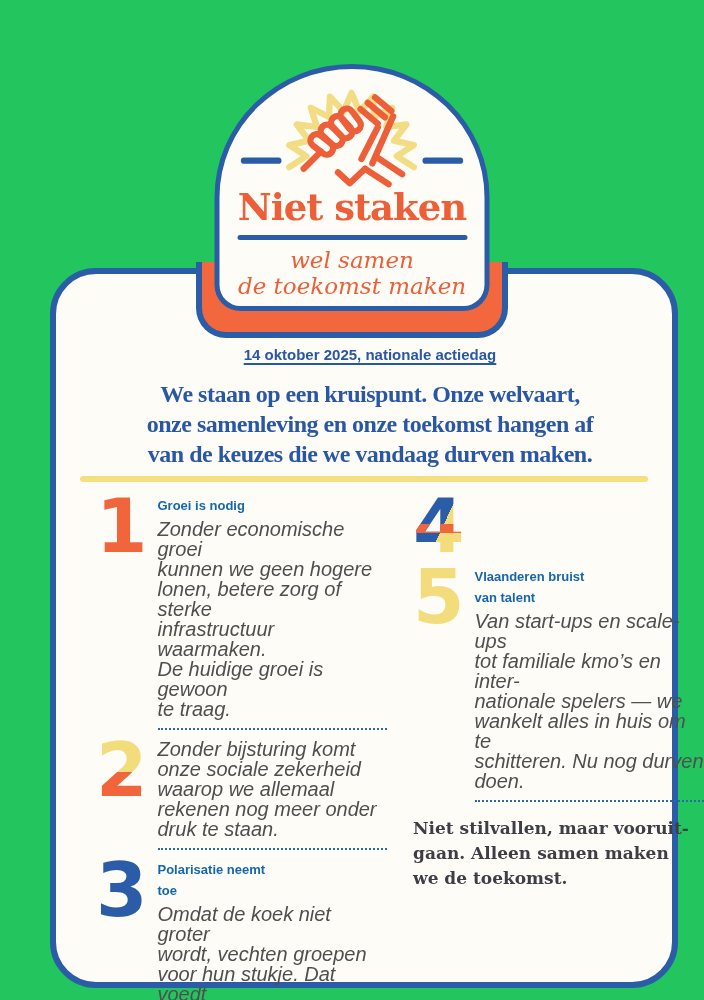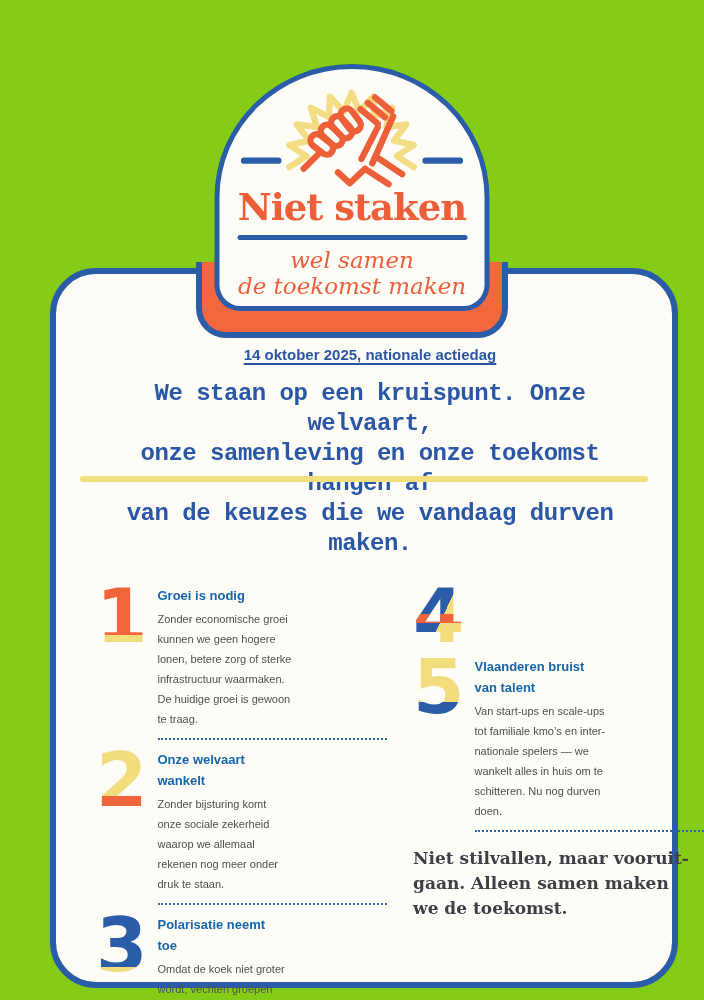--- a/index.html
+++ b/index.html
@@ -1,19 +1,19 @@
 <!DOCTYPE html>
 <html lang="nl"><head>
 <meta charset="utf-8">
 <style>
   html,body{margin:0;padding:0;}
   .poster{
     position:relative;
     width:704px;height:1000px;
-    background:#84cc16;
+    background:#22c55e;
     overflow:hidden;
     font-family:"Liberation Sans",sans-serif;
   }
   
   .badge{
     position:absolute;top:64px;left:50%;transform:translateX(-50%);
     width:275px;height:247px;box-sizing:border-box;
     background:#FEFCF7;
     border:5px solid #2B5CA7;
     border-radius:50% 50% 26px 26px / 54% 54% 26px 26px;
@@ -53,21 +53,21 @@
     padding:72px 28px 0 40px;
   }
   .date-line{
     text-align:center;
     font-size:15px;font-weight:bold;color:#2A57A5;
     text-decoration:underline;text-decoration-thickness:2px;text-underline-offset:3px;
     margin-bottom:16px;
   }
   .headline{
     text-align:center;white-space:pre-line;
-    font-family:Liberation Mono, monospace;font-weight:bold;
+    font-family:Liberation Serif, serif;font-weight:bold;
     font-size:24px;line-height:30px;letter-spacing:-0.5px;
     color:#2A57A5;
   }
   .yellow-line{
     position:absolute;top:202px;left:24px;right:24px;height:6px;
     background:#F6DF7F;border-radius:3px;
   }
   
   .columns{display:flex;gap:26px;margin-top:26px;}
   .col{flex:0 0 291px;display:flex;flex-direction:column;}
@@ -82,21 +82,21 @@
   .num-2{background-image:linear-gradient(180deg,#F2DC7C 0 30%,#F0653B 30% 72%,#2B5CA7 72% 100%);}
   .num-3{background-image:linear-gradient(180deg,#2B5CA7 0 32%,#F2DC7C 32% 58%,#F0653B 58% 100%);}
   .num-4{background-image:linear-gradient(180deg,rgba(0,0,0,0) 0 46%,#F0653B 46% 62%,rgba(0,0,0,0) 62% 100%),linear-gradient(115deg,#2B5CA7 0 55%,#F2DC7C 55% 100%);}
   .num-5{background-image:linear-gradient(180deg,#F2DC7C 0 26%,#2B5CA7 26% 55%,#F0653B 55% 100%);}
   .item-content{flex:1;}
   .item-heading{
     font-size:13px;line-height:21px;font-weight:bold;
     color:#1566AD;white-space:pre-line;margin-bottom:3px;
   }
   .item-body{
-    font-size:11px;line-height:20px;color:#4F4F4F;white-space:pre-line;
+    font-size:20px;line-height:20px;color:#4F4F4F;white-space:pre-line;font-style:italic;
   }
   .with-sep{border-bottom:2px dotted #2E66AE;padding-bottom:9px;}
   .item + .item{margin-top:9px;}
   
   .closing{
     margin-top:14px;text-align:left;white-space:pre-line;
     font-family:"DejaVu Serif",serif;font-weight:bold;
     font-size:17px;line-height:25px;color:#3E3E47;
   }
 </style>
@@ -155,22 +155,20 @@
 kunnen we geen hogere
 lonen, betere zorg of sterke
 infrastructuur waarmaken.
 De huidige groei is gewoon
 te traag.</div>
           </div>
         </div>
         <div class="item">
           <div class="num num-2">2</div>
           <div class="item-content with-sep">
-            <div class="item-heading">Onze welvaart
-wankelt</div>
             <div class="item-body">Zonder bijsturing komt
 onze sociale zekerheid
 waarop we allemaal
 rekenen nog meer onder
 druk te staan.</div>
           </div>
         </div>
         <div class="item">
           <div class="num num-3">3</div>
           <div class="item-content">

